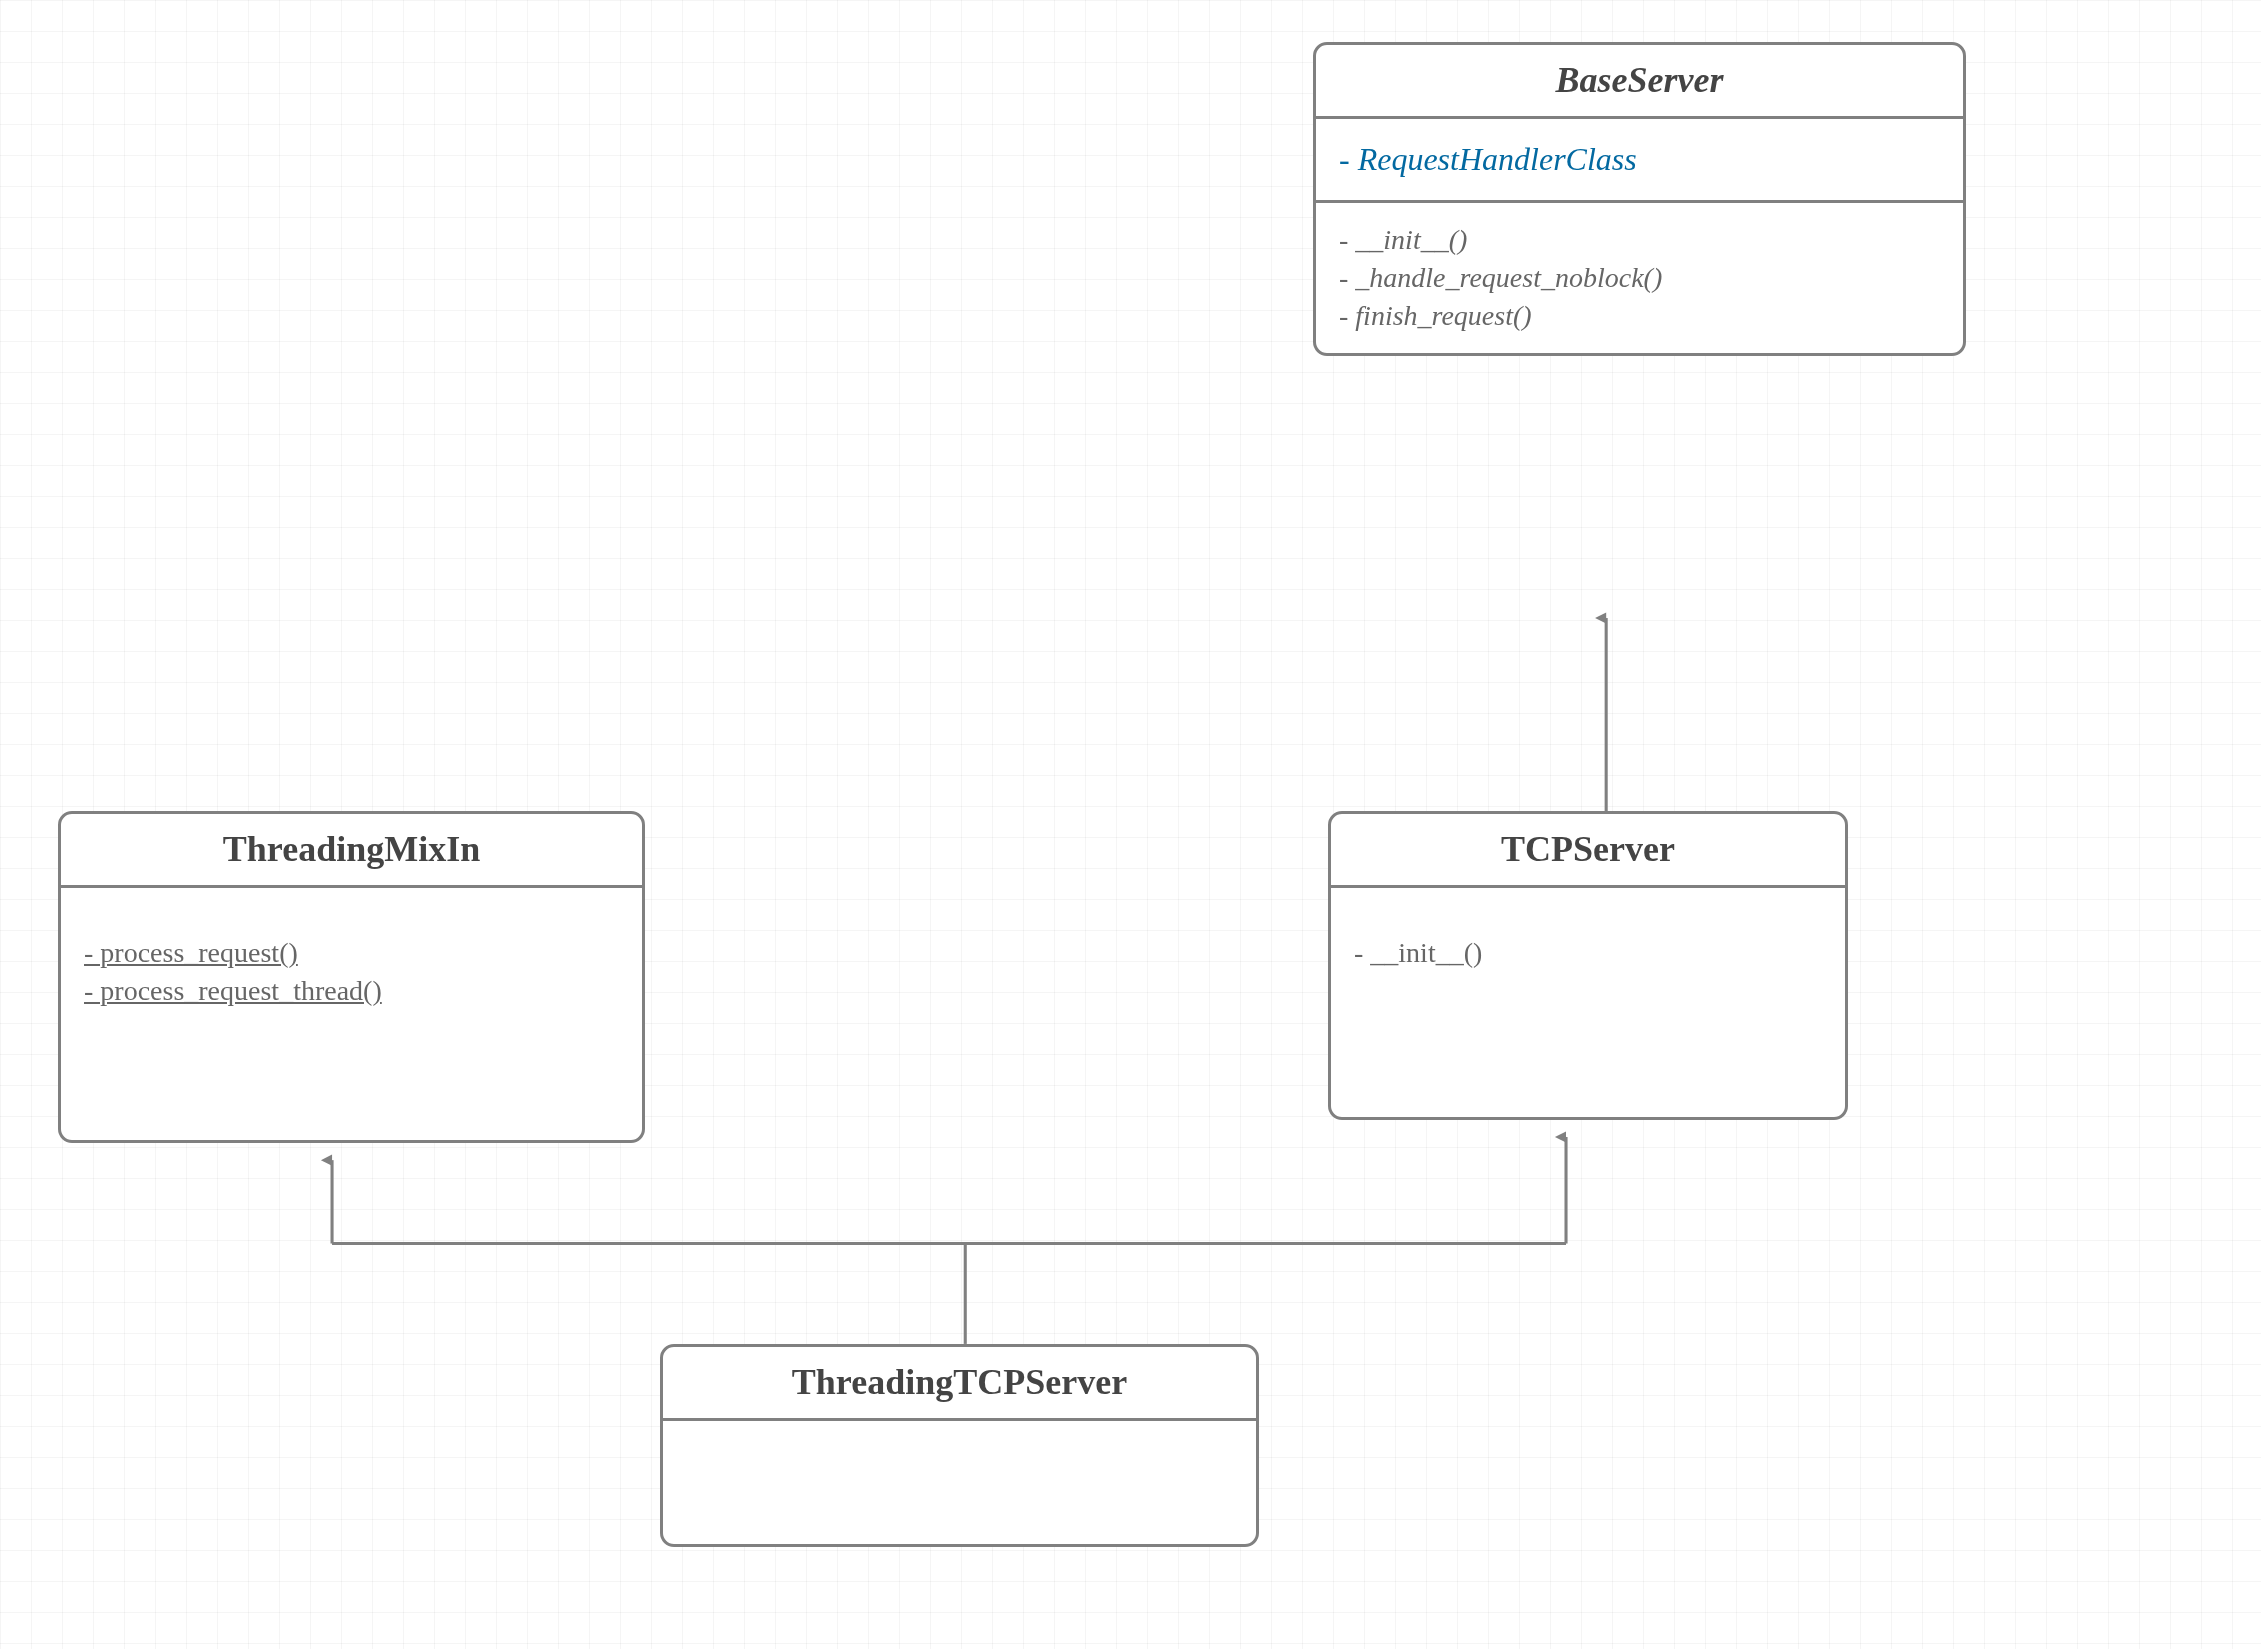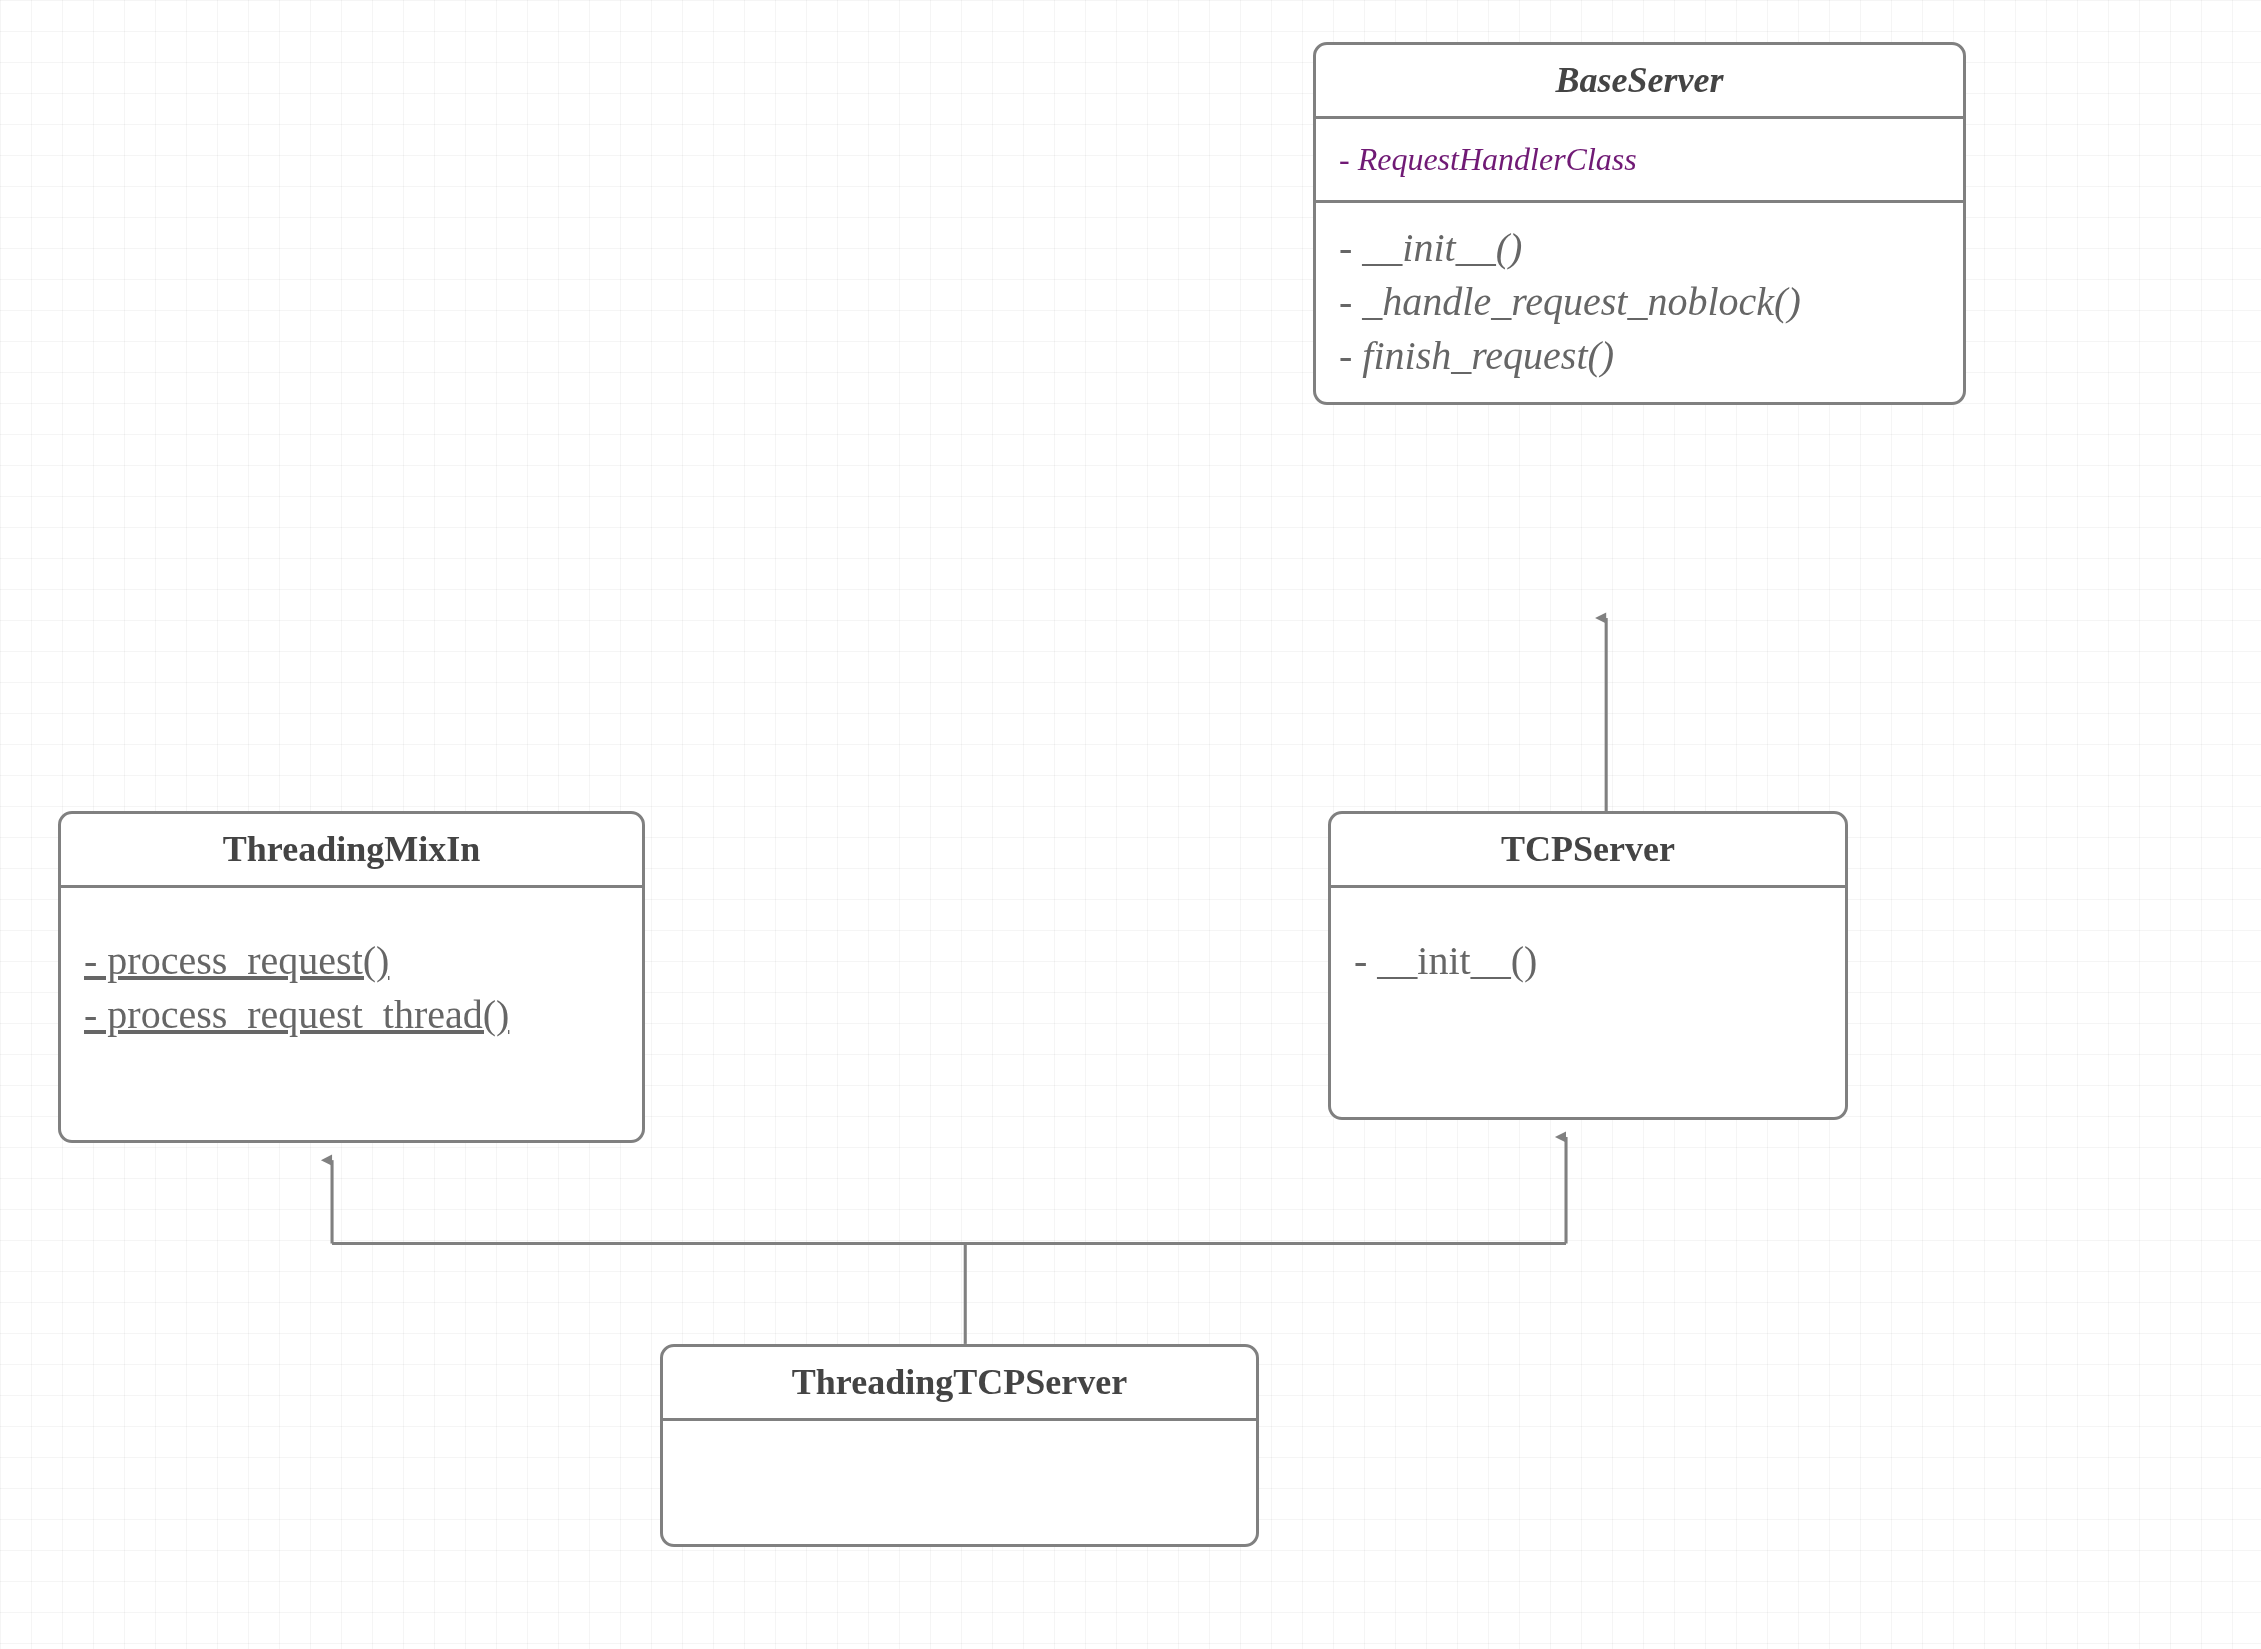--- a/index.html
+++ b/index.html
@@ -41,26 +41,26 @@
     border-bottom: 3.1px solid #808080;
     text-align: center;
     font-weight: bold;
     font-size: 36px;
     padding: 14px 7.7px 15.4px 7.7px;
     color: #444;
   }
   .uml-attrs {
     border-bottom: 3.1px solid #808080;
     font-size: 32px;
-    color: #701a75;
+    color: #0369a1;
     padding: 18.5px 23px;
     line-height: 1.35;
   }
   .uml-methods {
-    font-size: 40px;
+    font-size: 28px;
     color: #666;
     padding: 18.5px 23px;
     line-height: 1.35;
   }
   svg.arrows {
     position: absolute;
     inset: 0;
     width: 100%;
     height: 100%;
     z-index: 1;

